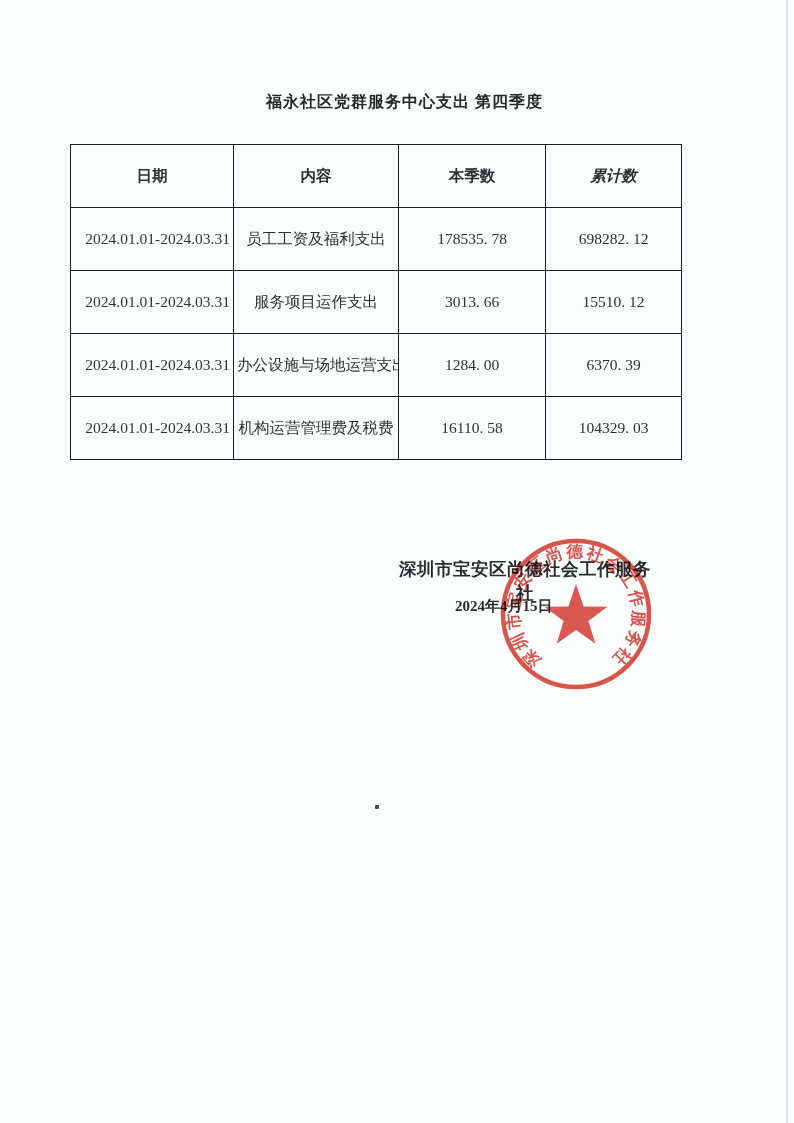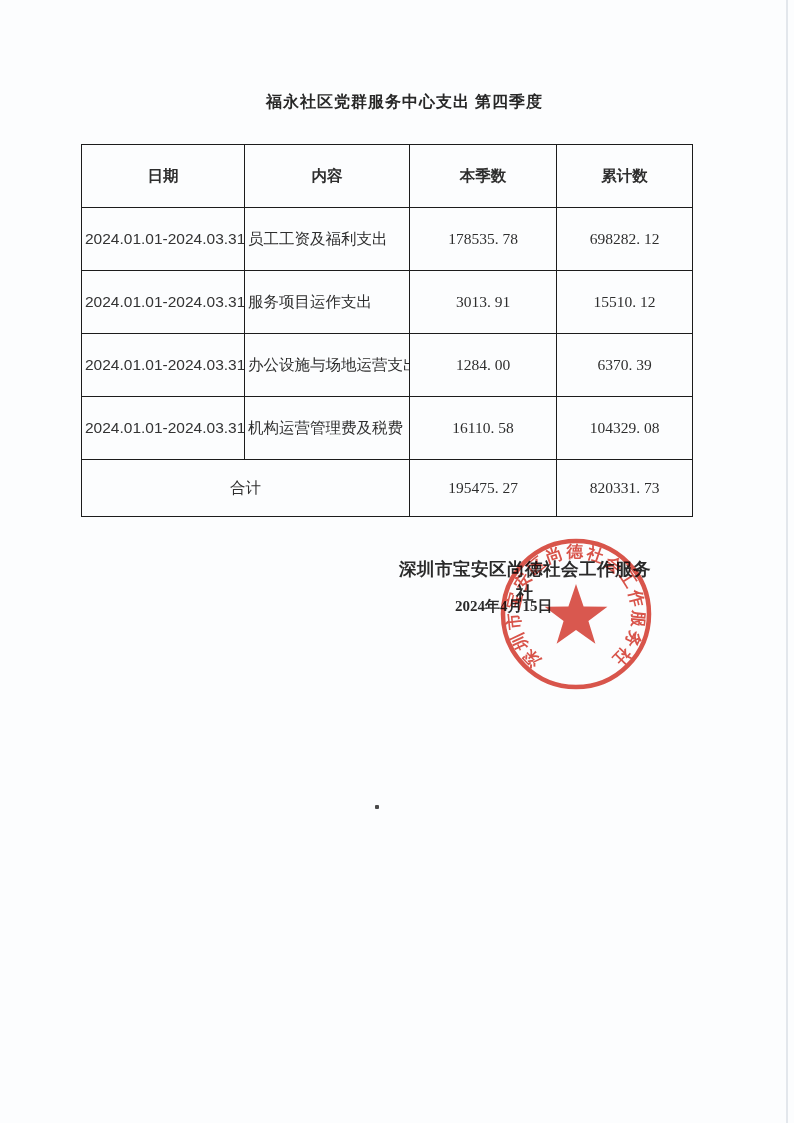--- a/index.html
+++ b/index.html
@@ -19,48 +19,48 @@
   }
   .title{
     position:absolute;top:92px;left:0;width:745px;
     text-align:center;
     font-size:16px;font-weight:bold;
     letter-spacing:1px;
     color:#272727;
     margin-left:32px;
   }
   table.report{
-    position:absolute;left:81px;top:144px;
+    position:absolute;left:70px;top:144px;
     border-collapse:collapse;
     table-layout:fixed;
     width:583px;
     border-radius:23px;
   }
   table.report td,table.report th{
     border:1.6px solid #1c1c1c;
     font-size:15.5px;
     font-weight:normal;
     padding:0 3px;
     overflow:hidden;
     white-space:nowrap;
   }
   table.report .c-date{width:156px;}
   table.report .c-content{width:158px;margin-top:25px;}
   table.report .c-quarter{width:140px;}
-  table.report .c-cum{width:129px;}
+  table.report .c-cum{width:129px;font-style:italic;}
   tr.hdr td{height:62px;text-align:center;font-weight:600;}
   tr.data td{height:62px;}
   tr.total td{height:56px;}
   td.date{
-    text-align:center;
-    font-family:Liberation Sans, sans-serif;
+    text-align:right;
+    font-family:Liberation Serif, serif;
     font-size:15px;
     color:#333;
   }
-  td.content{text-align:left;}
+  td.content{text-align:center;}
   td.num{text-align:center;padding-right:4px;}
   td.total-label{text-align:center;font-weight:600;}
   .sig-org{
     position:absolute;top:557px;left:394px;width:262px;
     text-align:center;
     font-size:17.5px;font-weight:bold;
     color:#2a2a2a;
     letter-spacing:0.5px;
   }
   .sig-date{
@@ -97,39 +97,34 @@
       </tr>
       <tr class="data">
         <td class="date">2024.01.01-2024.03.31</td>
         <td class="content">员工工资及福利支出</td>
         <td class="num">178535. 78</td>
         <td class="num">698282. 12</td>
       </tr>
       <tr class="data">
         <td class="date">2024.01.01-2024.03.31</td>
         <td class="content">服务项目运作支出</td>
-        <td class="num">3013. 91</td>
+        <td class="num">3013. 66</td>
         <td class="num">15510. 12</td>
       </tr>
       <tr class="data">
         <td class="date">2024.01.01-2024.03.31</td>
         <td class="content">办公设施与场地运营支出</td>
         <td class="num">1284. 00</td>
         <td class="num">6370. 39</td>
       </tr>
       <tr class="data">
         <td class="date">2024.01.01-2024.03.31</td>
         <td class="content">机构运营管理费及税费</td>
         <td class="num">16110. 58</td>
-        <td class="num">104329. 08</td>
-      </tr>
-      <tr class="total">
-        <td class="total-label" colspan="2">合计</td>
-        <td class="num">195475. 27</td>
-        <td class="num">820331. 73</td>
+        <td class="num">104329. 03</td>
       </tr>
     </tbody>
   </table>
 
   <div class="sig-org">深圳市宝安区尚德社会工作服务社</div>
   <div class="sig-date">2024年4月15日</div>
 
   <svg class="seal" viewBox="0 0 170 170" xmlns="http://www.w3.org/2000/svg">
     <defs>
       <path id="sealArc" d="M 52.3 131.7 A 57 57 0 1 1 117.7 131.7" fill="none"></path>

